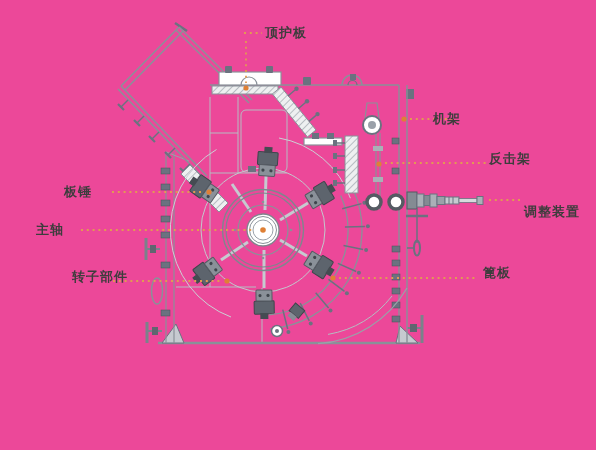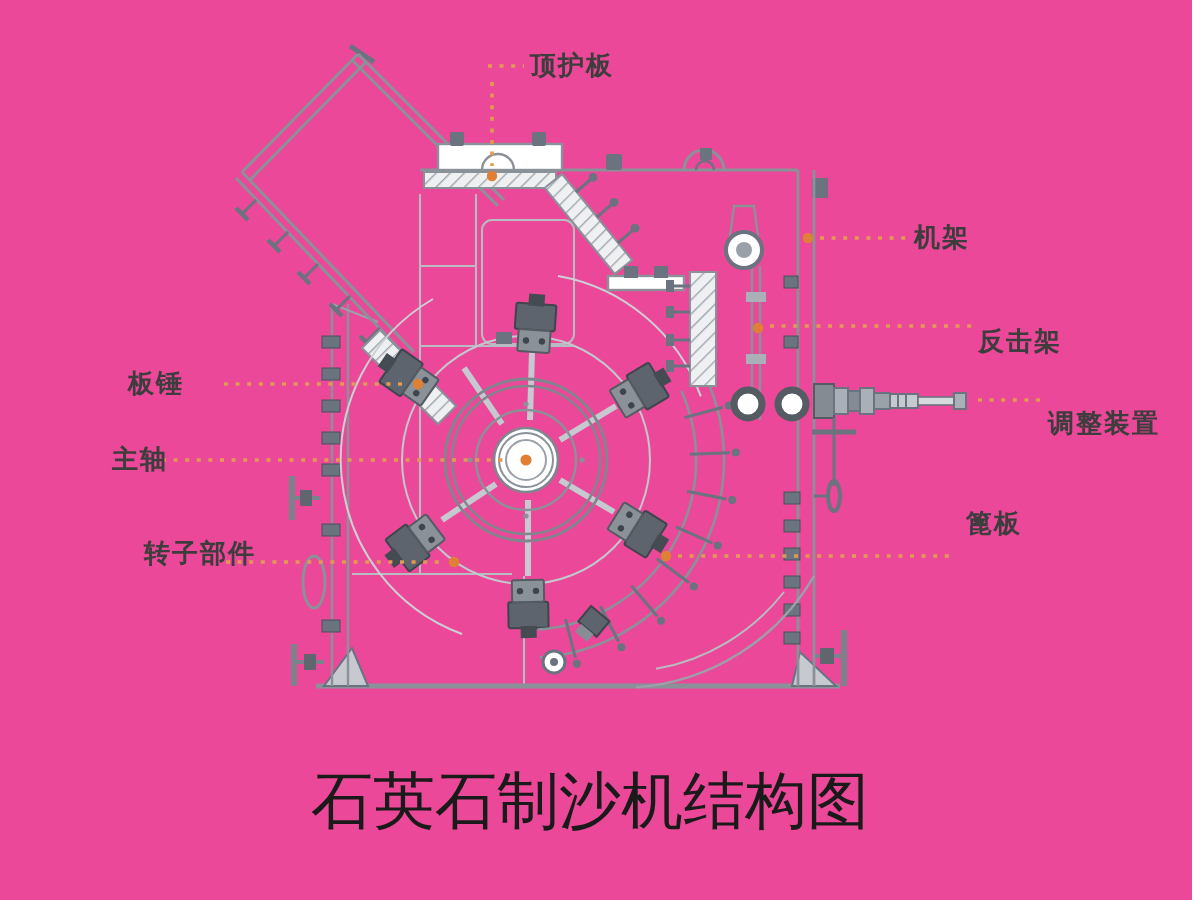--- a/index.html
+++ b/index.html
@@ -300,23 +300,22 @@
           <circle cx="404" cy="119" r="2.6"></circle>
       <circle cx="379" cy="164" r="2.6"></circle>
           <circle cx="209" cy="192" r="2.6"></circle>
       <circle cx="227" cy="281" r="2.6"></circle>
           <circle cx="333" cy="278" r="2.6"></circle>
     </g>
   </g>
 </svg>
 
 <div class="part-label" style="left:265px;top:26px;">顶护板</div>
-<div class="part-label" style="left:457px;top:112px;">机架</div>
-<div class="part-label" style="left:489px;top:164px;">反击架</div>
+<div class="part-label" style="left:433px;top:112px;">机架</div>
+<div class="part-label" style="left:489px;top:152px;">反击架</div>
 <div class="part-label" style="left:524px;top:193px;margin-top:12px;">调整装置</div>
 <div class="part-label" style="left:64px;top:185px;">板锤</div>
-<div class="part-label" style="left:56px;top:223px;">主轴</div>
+<div class="part-label" style="left:36px;top:223px;">主轴</div>
 <div class="part-label" style="left:57px;top:270px;margin-left:15px;">转子部件</div>
-<div class="part-label" style="left:483px;top:255px;">篦板</div>
-
-<div class="caption">石英石制沙机结构图</div>
+<div class="part-label" style="left:483px;top:266px;">篦板</div>
+
 
 </div>
 
 </body></html>

